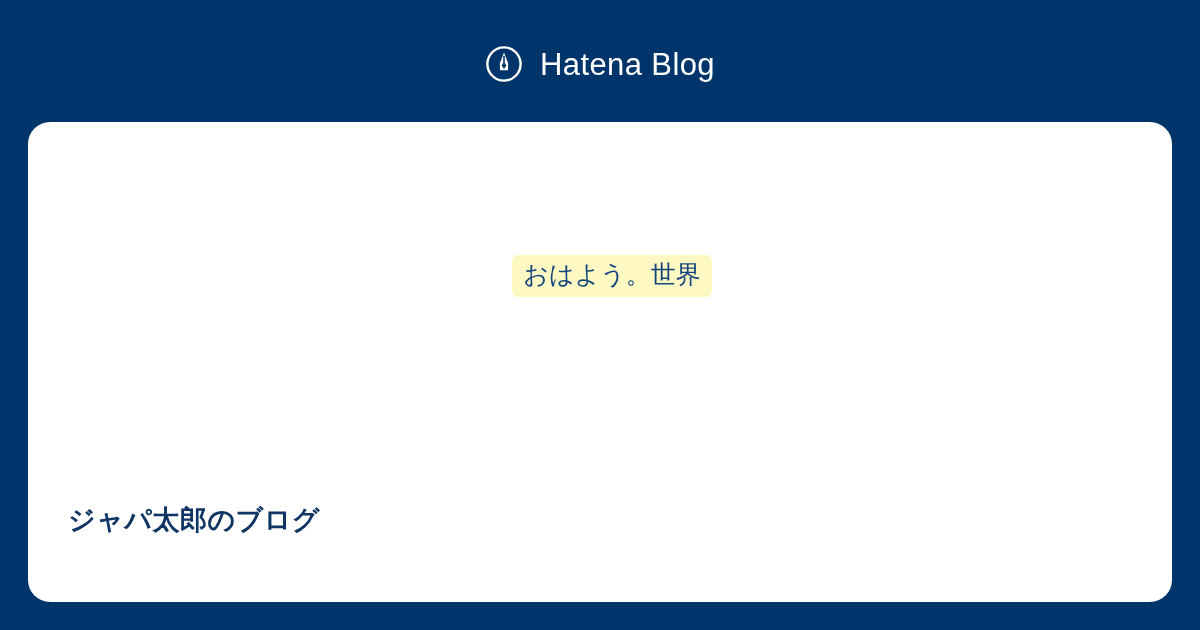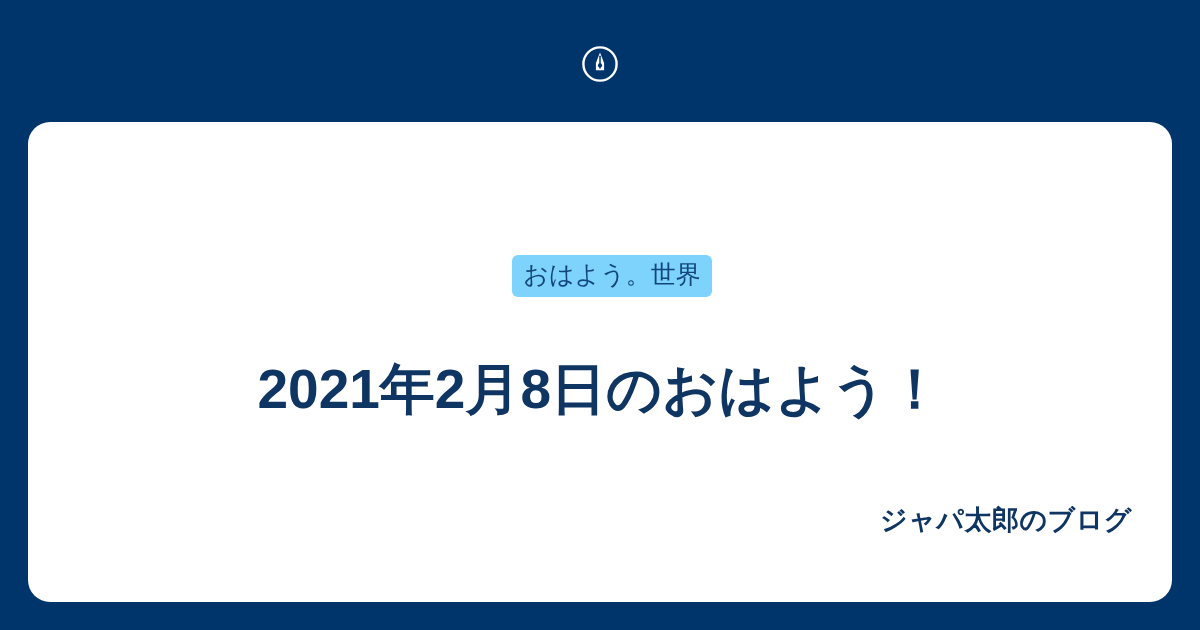--- a/index.html
+++ b/index.html
@@ -71,21 +71,21 @@
     left: 0;
     top: 133px;
     width: 100%;
     display: flex;
     align-items: center;
     justify-content: center;
     gap: 23px;
   }
 
   .tag {
-    background: #7dd3fc;
+    background: #fef9c3;
     color: #13457c;
     font-size: 25px;
     font-weight: 400;
     line-height: 1;
     padding: 7px 11px 10px 11px;
     border-radius: 6px;
     white-space: nowrap;
     margin-left: 24px;
   }
 
@@ -104,21 +104,21 @@
     padding: 0 40px;
     box-sizing: border-box;
   }
 
   
   .blog-name {
     position: absolute;
     left: 0;
     top: 382px;
     width: 100%;
-    text-align: right;
+    text-align: left;
     color: #0f3562;
     font-size: 27px;
     font-weight: 700;
     line-height: 1.2;
     letter-spacing: 0.5px;
     padding: 0 40px;
     box-sizing: border-box;
   }
 </style>
 </head>
@@ -126,27 +126,27 @@
 
 <div class="og-card">
 
   <div class="brand">
     <svg class="brand-logo" viewBox="0 0 38 38" aria-hidden="true">
       <circle cx="19" cy="19" r="16.6" fill="none" stroke="#ffffff" stroke-width="2.4"></circle>
       <path d="M19 7.6 L23.1 17.9 L23.1 25.3 L14.9 25.3 L14.9 17.9 Z" fill="#ffffff"></path>
       <path d="M19 11.2 L19 23.0" stroke="#00356b" stroke-width="1.5" stroke-linecap="round"></path>
       <circle cx="19" cy="20.4" r="2.1" fill="#00356b"></circle>
     </svg>
+    <span class="brand-name">Hatena Blog</span>
   </div>
 
   <div class="panel">
 
     <div class="tag-row">
       <span class="tag">おはよう。世界</span>
     </div>
 
-    <h1 class="entry-title">2021年2月8日のおはよう！</h1>
 
     <div class="blog-name">ジャパ太郎のブログ</div>
 
   </div>
 
 </div>
 
 </body></html>

